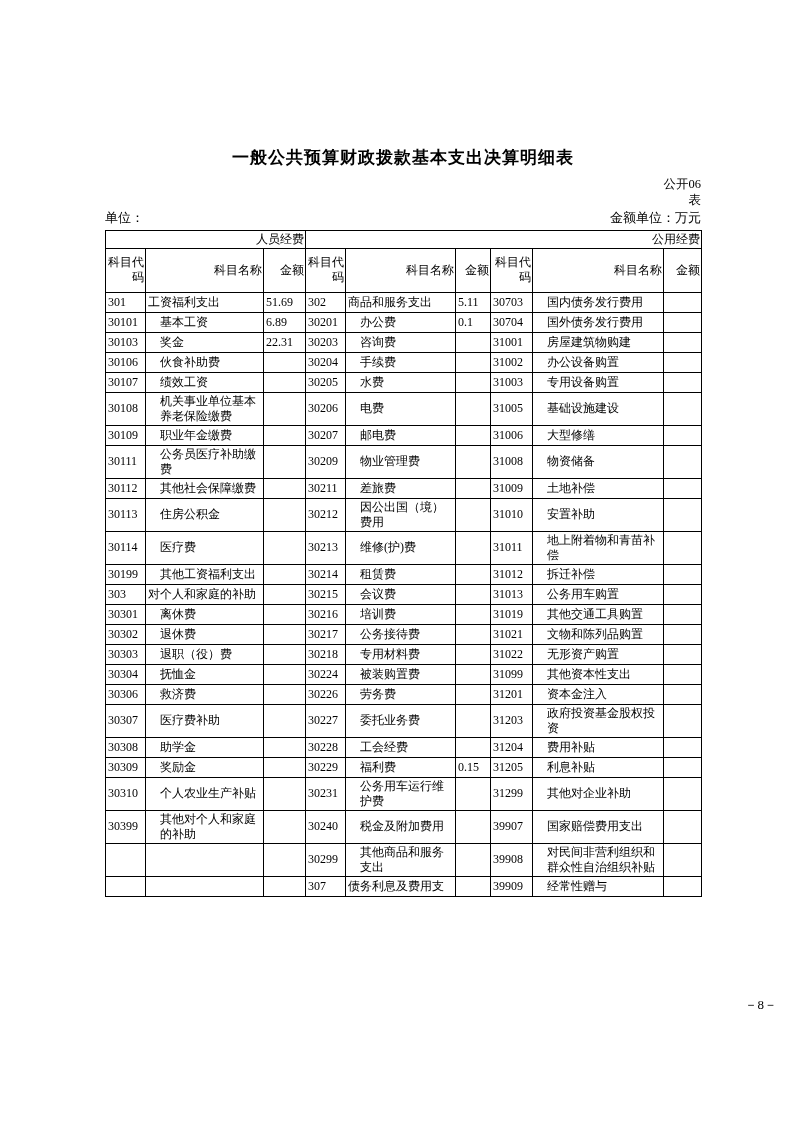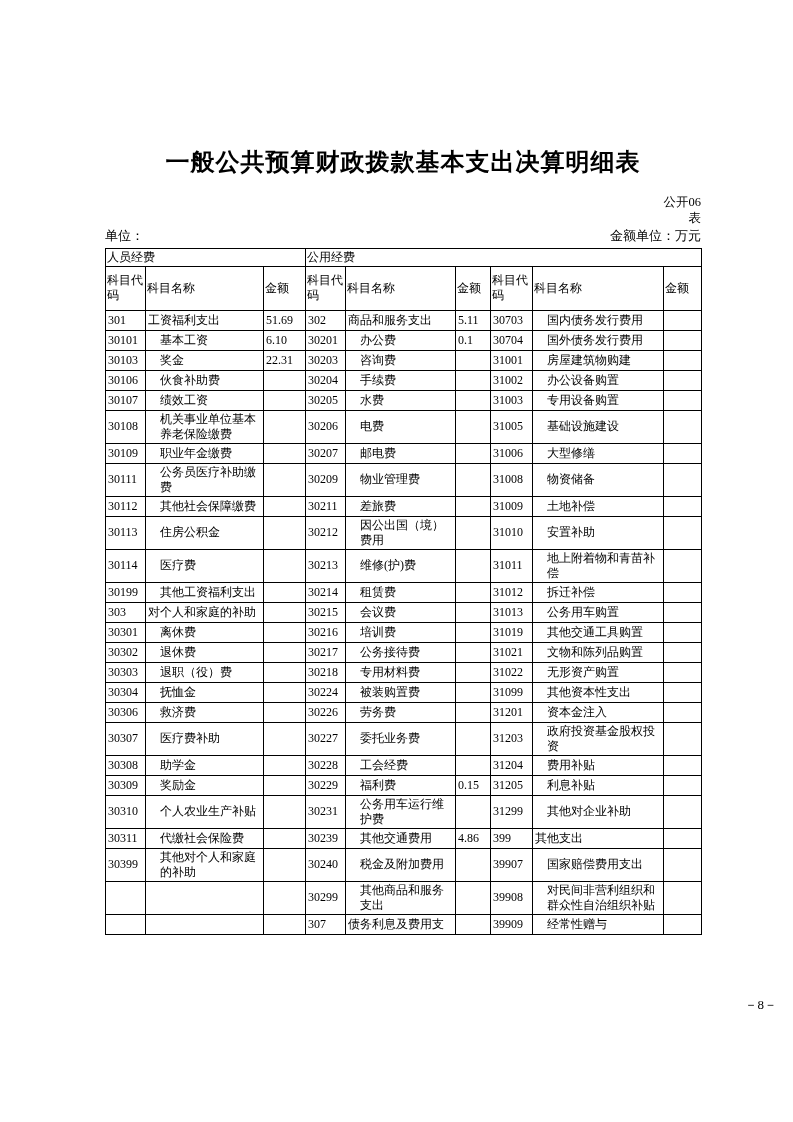--- a/index.html
+++ b/index.html
@@ -6,34 +6,34 @@
   html,body { margin:0; padding:0; }
   body {
     width:793px; height:1122px; background:#ffffff; color:#000;
     font-family:"Liberation Serif","DejaVu Serif",serif;
     position:relative; overflow:hidden;
   }
   .sheet { position:relative; width:793px; height:1122px; }
   .content { position:absolute; left:105px; top:0; width:596px; }
   .page-title {
     margin-top:146px; text-align:center;
-    font-size:24px; font-weight:bold; letter-spacing:1px;
-  }
-  .doc-code { margin-top:16px; text-align:right; font-size:12.5px; line-height:1.3; }
+    font-size:17px; font-weight:bold; letter-spacing:1px;
+  }
+  .doc-code { margin-top:7px; text-align:right; font-size:12.5px; line-height:1.3; }
   .unit-row {
     display:flex; justify-content:space-between;
     font-size:13px; margin-bottom:3px;
   }
   table.budget {
     border-collapse:collapse; table-layout:fixed; width:596px;
   }
   table.budget th, table.budget td {
     border:1px solid #000; font-weight:normal; font-size:12px; overflow:hidden;
   }
-  table.budget th { text-align:left; vertical-align:middle; padding:1px; line-height:15px;margin-top:36px; }
+  table.budget th { text-align:right; vertical-align:middle; padding:1px; line-height:15px;margin-top:36px; }
   tr.group-row th { height:17px; }
   tr.colhead-row th { height:44px; }
   table.budget td {
     height:20px; line-height:15px; vertical-align:middle; padding:1px 2px;
     word-break:break-all;
   }
   td.c-code { text-align:left; }
   td.c-amount { text-align:left; }
   td.c-name { text-align:left; }
   td.c-name.indent { padding-left:14px; }
@@ -94,21 +94,21 @@
             <td class="c-code">302</td>
             <td class="c-name">商品和服务支出</td>
             <td class="c-amount">5.11</td>
             <td class="c-code">30703</td>
             <td class="c-name indent">国内债务发行费用</td>
             <td class="c-amount"></td>
           </tr>
           <tr>
             <td class="c-code">30101</td>
             <td class="c-name indent">基本工资</td>
-            <td class="c-amount">6.10</td>
+            <td class="c-amount">6.89</td>
             <td class="c-code">30201</td>
             <td class="c-name indent">办公费</td>
             <td class="c-amount">0.1</td>
             <td class="c-code">30704</td>
             <td class="c-name indent">国外债务发行费用</td>
             <td class="c-amount"></td>
           </tr>
           <tr>
             <td class="c-code">30103</td>
             <td class="c-name indent">奖金</td>
@@ -323,31 +323,20 @@
             <td class="c-name indent">个人农业生产补贴</td>
             <td class="c-amount"></td>
             <td class="c-code">30231</td>
             <td class="c-name indent">公务用车运行维护费</td>
             <td class="c-amount"></td>
             <td class="c-code">31299</td>
             <td class="c-name indent">其他对企业补助</td>
             <td class="c-amount"></td>
           </tr>
           <tr>
-            <td class="c-code">30311</td>
-            <td class="c-name indent">代缴社会保险费</td>
-            <td class="c-amount"></td>
-            <td class="c-code">30239</td>
-            <td class="c-name indent">其他交通费用</td>
-            <td class="c-amount">4.86</td>
-            <td class="c-code">399</td>
-            <td class="c-name">其他支出</td>
-            <td class="c-amount"></td>
-          </tr>
-          <tr>
             <td class="c-code">30399</td>
             <td class="c-name indent">其他对个人和家庭的补助</td>
             <td class="c-amount"></td>
             <td class="c-code">30240</td>
             <td class="c-name indent">税金及附加费用</td>
             <td class="c-amount"></td>
             <td class="c-code">39907</td>
             <td class="c-name indent">国家赔偿费用支出</td>
             <td class="c-amount"></td>
           </tr>

